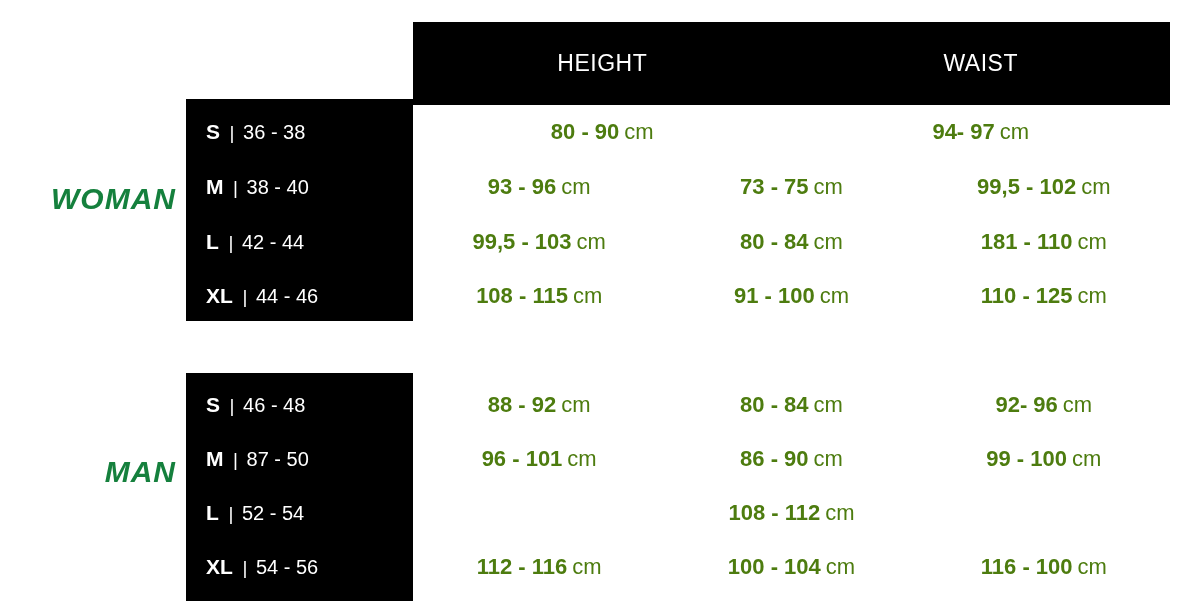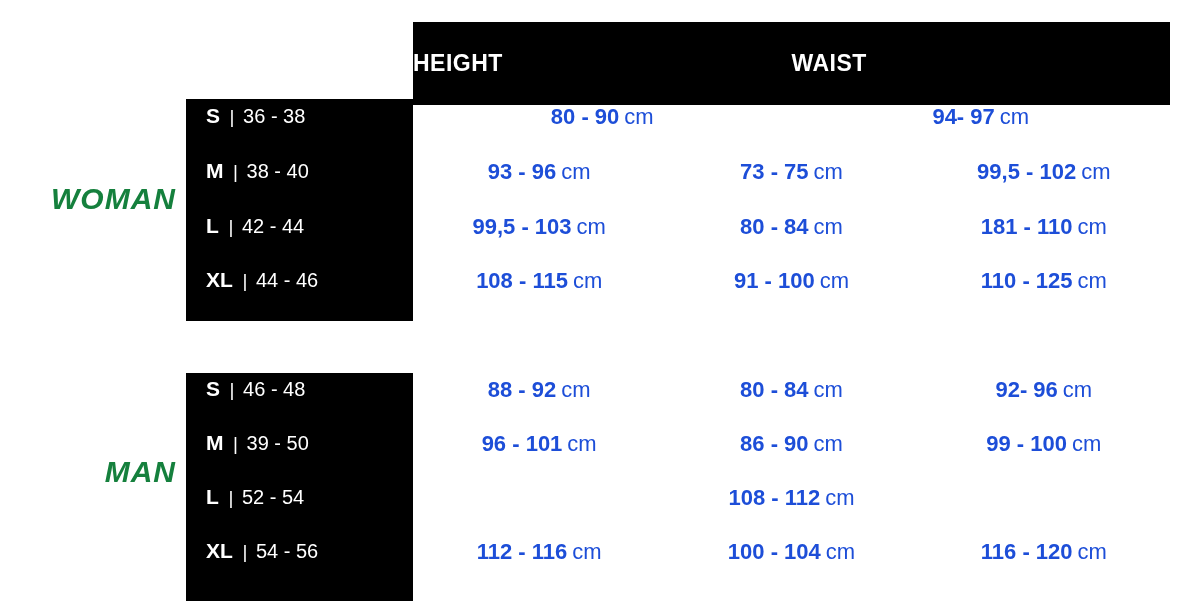--- a/index.html
+++ b/index.html
@@ -27,25 +27,25 @@
     left: 413px;
     top: 22px;
     width: 757px;
     height: 83px;
     background: #000000;
     display: flex;
     align-items: center;
   }
   .header-band .hcell {
     flex: 1 1 0;
-    text-align: left;
+    text-align: center;
     color: #ffffff;
     font-size: 23px;
     letter-spacing: 0.5px;
-    font-weight: 700;
+    font-weight: 400;
   }
 
   
   .size-block {
     position: absolute;
     left: 186px;
     width: 227px;
     background: #000000;
   }
   .size-block.woman { top: 99px; height: 222px; }
@@ -66,20 +66,21 @@
   .group-label.woman { top: 182px; }
   .group-label.man   { top: 455px; }
 
   
   .row {
     position: absolute;
     left: 186px;
     width: 984px;
     height: 55px;
     display: flex;
+    align-items: center;
   }
 
   .size-cell {
     width: 227px;
     box-sizing: border-box;
     padding-left: 20px;
     color: #ffffff;
     font-size: 20px;
     white-space: nowrap;
   }
@@ -94,21 +95,21 @@
   }
   .size-cell .eu {
     font-weight: normal;
     font-size: 20px;
   }
 
   .meas-cell {
     flex: 1 1 0;
     text-align: center;
     font-size: 22px;
-    color: #1d4ed8;
+    color: #4d7c0f;
     white-space: nowrap;
   }
   .meas-cell .val {
     font-weight: bold;
   }
   .meas-cell .unit {
     font-weight: normal;
     padding-left: 5px;
   }
 </style>
@@ -207,21 +208,21 @@
     </div>
     <div class="meas-cell">
       <span class="val">92- 96</span><span class="unit">cm</span>
     </div>
   </div>
 
   <div class="row" style="top:431px">
     <div class="size-cell">
       <span class="sz">M</span>
       <span class="sep">|</span>
-      <span class="eu">39 - 50</span>
+      <span class="eu">87 - 50</span>
     </div>
     <div class="meas-cell">
       <span class="val">96 - 101</span><span class="unit">cm</span>
     </div>
     <div class="meas-cell">
       <span class="val">86 - 90</span><span class="unit">cm</span>
     </div>
     <div class="meas-cell">
       <span class="val">99 - 100</span><span class="unit">cm</span>
     </div>
@@ -244,17 +245,17 @@
       <span class="sep">|</span>
       <span class="eu">54 - 56</span>
     </div>
     <div class="meas-cell">
       <span class="val">112 - 116</span><span class="unit">cm</span>
     </div>
     <div class="meas-cell">
       <span class="val">100 - 104</span><span class="unit">cm</span>
     </div>
     <div class="meas-cell">
-      <span class="val">116 - 120</span><span class="unit">cm</span>
+      <span class="val">116 - 100</span><span class="unit">cm</span>
     </div>
   </div>
 
 </div>
 
 </body></html>

